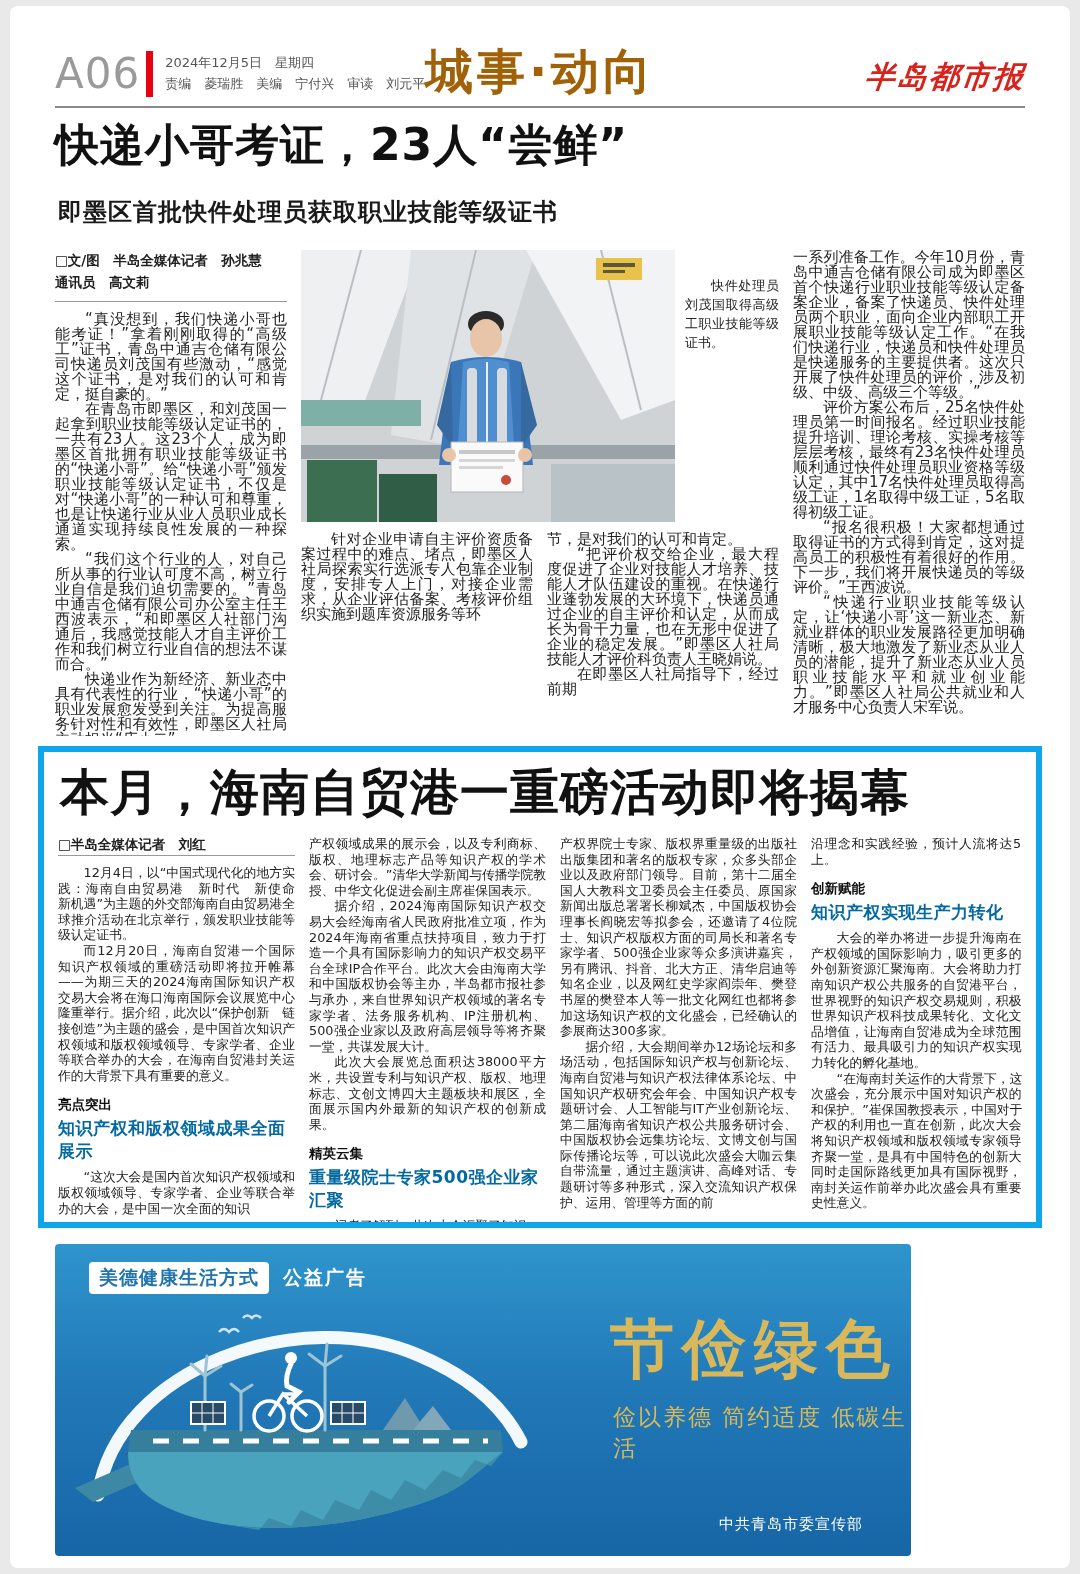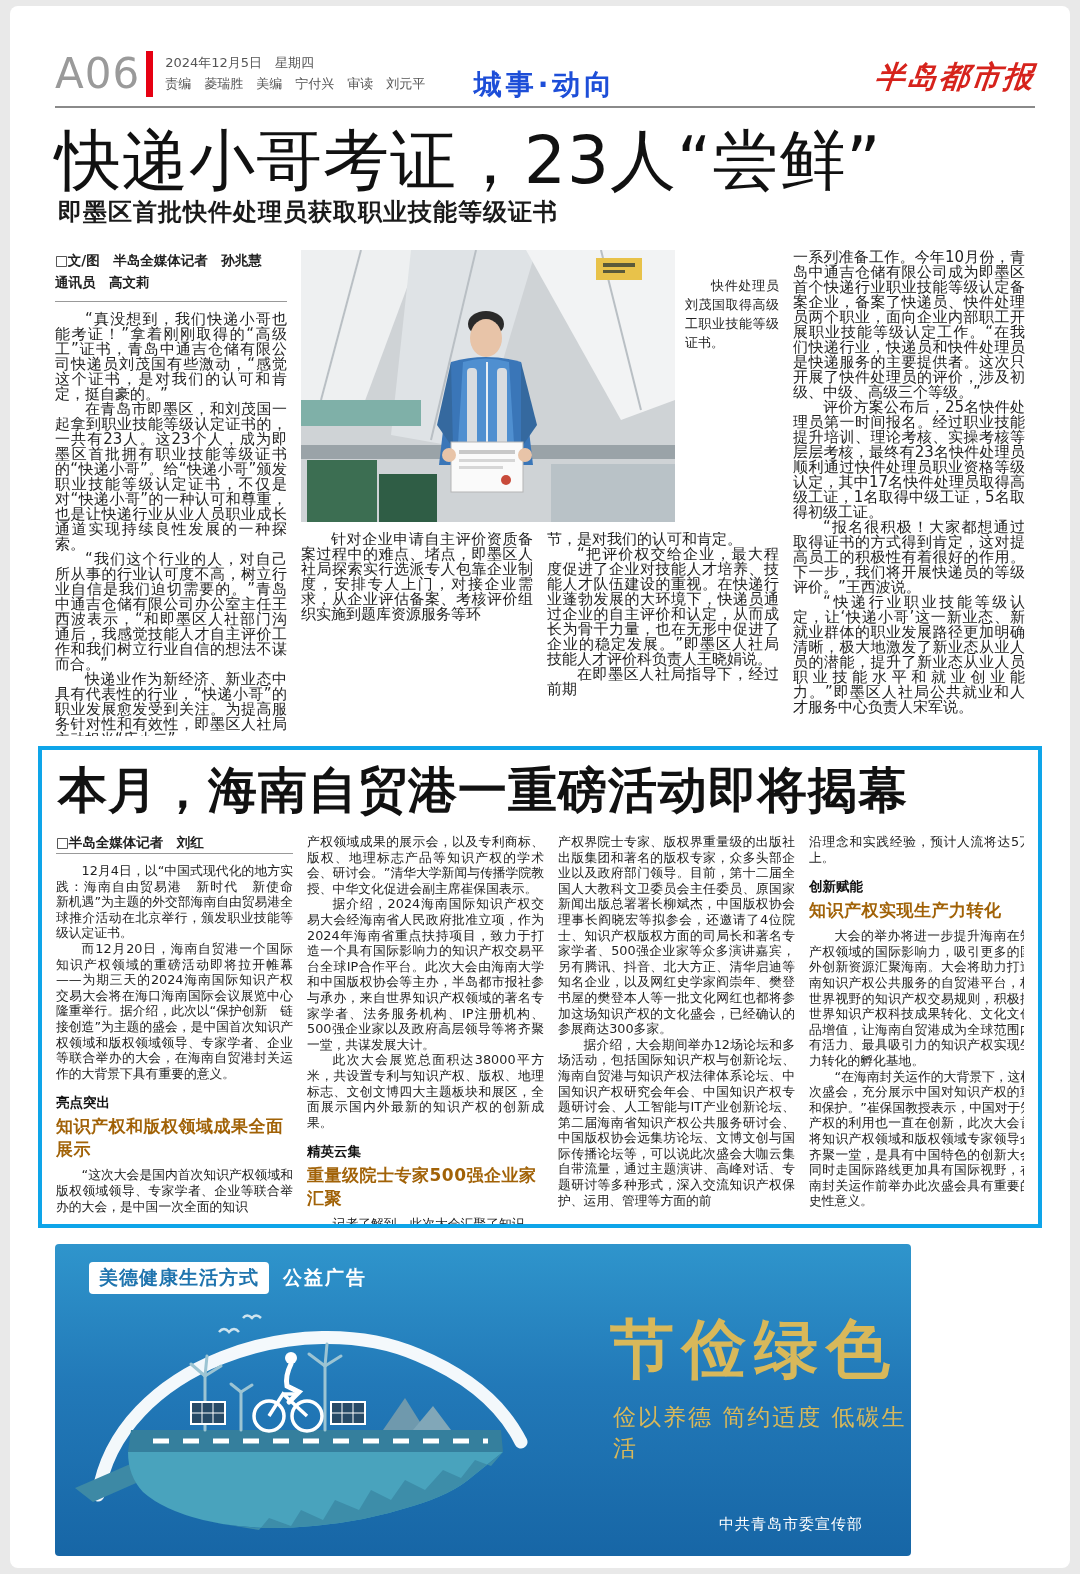--- a/index.html
+++ b/index.html
@@ -1,51 +1,51 @@
 <!DOCTYPE html>
 <html><head>
 <meta charset="utf-8">
 <style>
   * { margin:0; padding:0; box-sizing:border-box; }
   body { width:1080px; height:1574px; background:#e9e9e9; font-family:"DejaVu Sans", sans-serif; position:relative; }
   .sheet { position:absolute; left:10px; top:6px; width:1060px; height:1562px; background:#fff; border-radius:8px; overflow:hidden; }
 
   
-  .hdr { position:absolute; left:45px; right:35px; top:28px; height:74px; border-bottom:2px solid #8a8a8a; }
+  .hdr { position:absolute; left:45px; right:45px; top:28px; height:74px; border-bottom:2px solid #8a8a8a; }
   .hdr-left { position:absolute; left:0; bottom:8px; display:flex; align-items:center; }
   .pageno { font-size:42px; color:#9a9a9a; letter-spacing:1px; }
   .redbar { width:7px; height:46px; background:#e60012; margin:0 12px 0 6px; }
   .hdr-meta { font-size:13px; color:#555; line-height:1.55; }
-  .section-title { position:absolute; left:50%; transform:translateX(-50%); bottom:2px; font-size:28px; font-weight:bold; color:#1d4ed8; letter-spacing:4px; white-space:nowrap; }
+  .section-title { position:absolute; left:50%; transform:translateX(-50%); bottom:2px; font-size:48px; font-weight:bold; color:#a16207; letter-spacing:4px; white-space:nowrap; }
   .masthead { position:absolute; right:0; bottom:8px; color:#d6231c; font-size:30px; font-weight:bold; font-style:italic; font-family:"DejaVu Serif", serif; transform:skewX(-6deg); letter-spacing:2px; }
 
   
-  .a1-headline { position:absolute; left:45px; top:110px; font-size:66px; font-weight:400; color:#111; letter-spacing:1px; white-space:nowrap; }
+  .a1-headline { position:absolute; left:45px; top:110px; font-size:44px; font-weight:700; color:#111; letter-spacing:1px; white-space:nowrap; }
   .a1-subhead { position:absolute; left:48px; top:190px; font-size:24px; font-weight:600; color:#1a1a1a; letter-spacing:1px; }
   .a1-body { position:absolute; left:45px; top:244px; width:970px; height:486px; display:flex; gap:14px; overflow:hidden; }
   .col { width:232px; flex:0 0 232px; overflow:hidden; }
   .mid { width:478px; flex:0 0 478px; }
   .byline { font-size:13.5px; font-weight:bold; color:#222; line-height:1.6; border-bottom:1px solid #999; padding-bottom:8px; margin-bottom:10px; }
   .a1-body p, .a2-cols p { text-indent:2em; text-align:justify; color:#222; }
   .a1-body p { font-size:15px; line-height:15px; }
   p.cont { text-indent:0 !important; }
   .photo-row { display:flex; gap:10px; height:276px; }
   .photo { width:374px; height:272px; background:#cfd3d6; overflow:hidden; flex:0 0 374px; }
   .caption { width:94px; font-size:13px; line-height:19px; color:#222; text-align:justify; padding-top:26px; text-indent:2em; }
   .mid-text { display:flex; gap:14px; margin-top:6px; height:198px; overflow:hidden; }
 
   
-  .a2-box { position:absolute; left:28px; top:740px; width:1004px; height:482px; border:4px solid #0ea5e9; background:#fff; padding:6px 14px 8px; overflow:hidden; }
+  .a2-box { position:absolute; left:28px; top:740px; width:1004px; height:482px; border:6px solid #0ea5e9; background:#fff; padding:6px 14px 8px; overflow:hidden; }
   .a2-headline { font-size:49px; font-weight:900; color:#111; letter-spacing:1px; white-space:nowrap; margin:2px 0 10px 2px; }
   .a2-cols { display:flex; gap:14px; height:392px; overflow:hidden; }
   .a2-cols .col { width:237px; flex:0 0 237px; }
   .a2-cols p { font-size:12.8px; line-height:15.6px; }
   .subhd { margin:13px 0 6px; }
   .subhd .s1 { font-size:13.5px; font-weight:bold; color:#111; }
-  .subhd .s2 { font-size:17px; font-weight:bold; color:#a16207; margin-top:3px; letter-spacing:0.5px; }
+  .subhd .s2 { font-size:17px; font-weight:bold; color:#0369a1; margin-top:3px; letter-spacing:0.5px; }
   .a2-byline { font-size:13.5px; font-weight:bold; color:#222; border-bottom:1px solid #999; padding-bottom:1px; margin-bottom:9px; }
 
   
   .ad { position:absolute; left:45px; top:1238px; width:856px; height:312px; border-radius:4px; overflow:hidden; background:linear-gradient(180deg,#2f95cc 0%,#2279b8 45%,#1766a6 100%); }
   .ad-badge-row { position:absolute; left:34px; top:18px; display:flex; align-items:center; gap:14px; }
   .ad-badge { background:#fff; color:#1f74ae; font-weight:bold; font-size:19px; padding:3px 10px; border-radius:4px; letter-spacing:1px; }
   .ad-badge2 { color:#fff; font-weight:bold; font-size:19px; letter-spacing:2px; }
   .ad-art { position:absolute; left:18px; top:36px; width:500px; height:262px; }
   .ad-title { position:absolute; left:555px; top:62px; color:#d8b85a; font-size:64px; font-weight:900; letter-spacing:8px; }
   .ad-slogan { position:absolute; left:558px; top:158px; color:#d8b85a; font-size:23px; font-weight:normal; letter-spacing:2px; }

